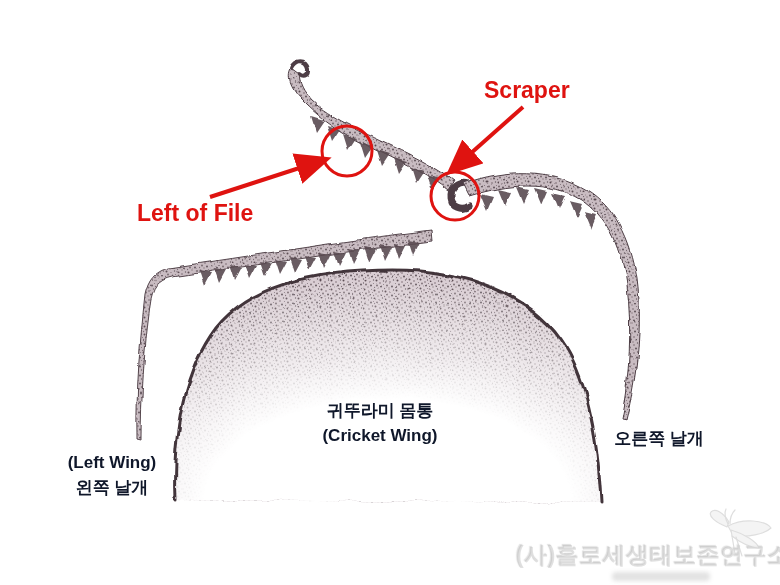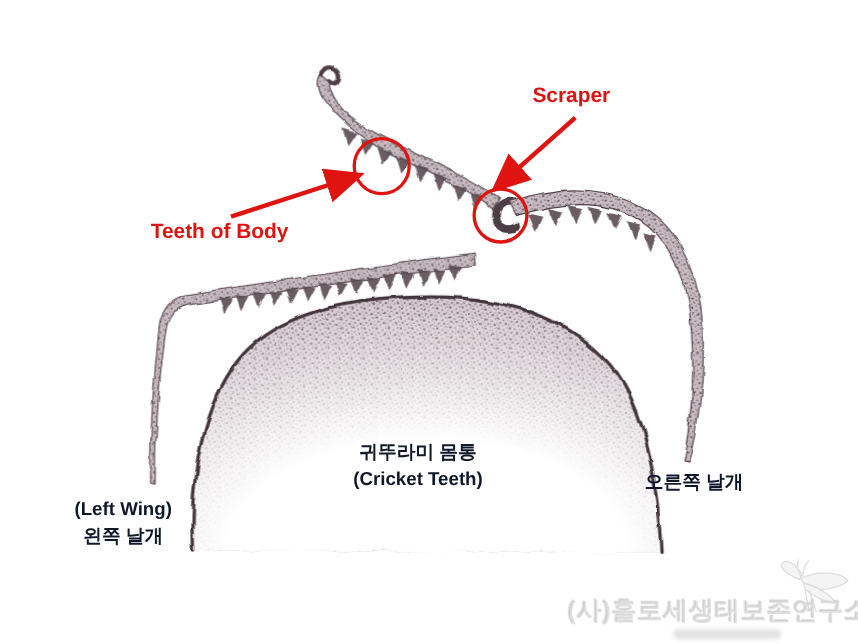--- a/index.html
+++ b/index.html
@@ -2,27 +2,27 @@
 <html><head>
 <meta charset="utf-8">
 <style>
   html,body{margin:0;padding:0;background:#fff;}
   .canvas{
     position:relative;width:780px;height:585px;background:#ffffff;overflow:hidden;
     font-family:"Liberation Sans","DejaVu Sans",sans-serif;
   }
   .abs{position:absolute;}
   .title{left:10px;top:6px;font-size:18px;font-weight:700;color:#141414;letter-spacing:0.2px;}
-  .red-label{font-size:19px;font-weight:700;color:#df1310;}
+  .red-label{font-size:23px;font-weight:700;color:#df1310;}
   .scraper-label{left:484px;top:77px;}
   .teeth-label{left:137px;top:200px;}
   .part-label{font-size:17px;font-weight:700;color:#0f172a;text-align:center;line-height:25px;}
   .body-label{left:280px;top:398px;width:200px;}
   .leftwing-label{left:36px;top:450px;width:152px;}
-  .rightwing-label{left:554px;top:426px;width:154px;text-align:center;}
+  .rightwing-label{left:582px;top:426px;width:154px;text-align:center;}
   .diagram-svg{left:0;top:0;}
   .watermark-text{
     left:516px;top:540px;font-size:23px;font-weight:700;letter-spacing:0.5px;
     color:rgba(176,176,176,0.38);
     text-shadow:1px 1px 1px rgba(255,255,255,0.85), -1px -1px 1px rgba(150,150,150,0.30);
     white-space:nowrap;
   }
   .watermark-subtext{
     left:612px;top:572px;width:98px;height:9px;border-radius:4px;
     background:rgba(190,190,190,0.45);filter:blur(2px);
@@ -107,25 +107,25 @@
       <circle cx="347" cy="151" r="25"></circle>
       <circle cx="455" cy="196" r="24"></circle>
       <line x1="210" y1="197" x2="324" y2="160" stroke-width="4" marker-end="url(#arrowhead)"></line>
       <line x1="523" y1="107" x2="452" y2="170" stroke-width="4" marker-end="url(#arrowhead)"></line>
     </g>
   </svg>
 
 
   <div class="abs red-label scraper-label">Scraper</div>
 
-  <div class="abs red-label teeth-label">Teeth of Body</div>
+  <div class="abs red-label teeth-label">Left of File</div>
 
   <div class="abs part-label body-label">
     <div>귀뚜라미 몸통</div>
-    <div>(Cricket Teeth)</div>
+    <div>(Cricket Wing)</div>
   </div>
 
   <div class="abs part-label leftwing-label">
     <div>(Left Wing)</div>
     <div>왼쪽 날개</div>
   </div>
 
   <div class="abs part-label rightwing-label">
     <div>오른쪽 날개</div>
   </div>

